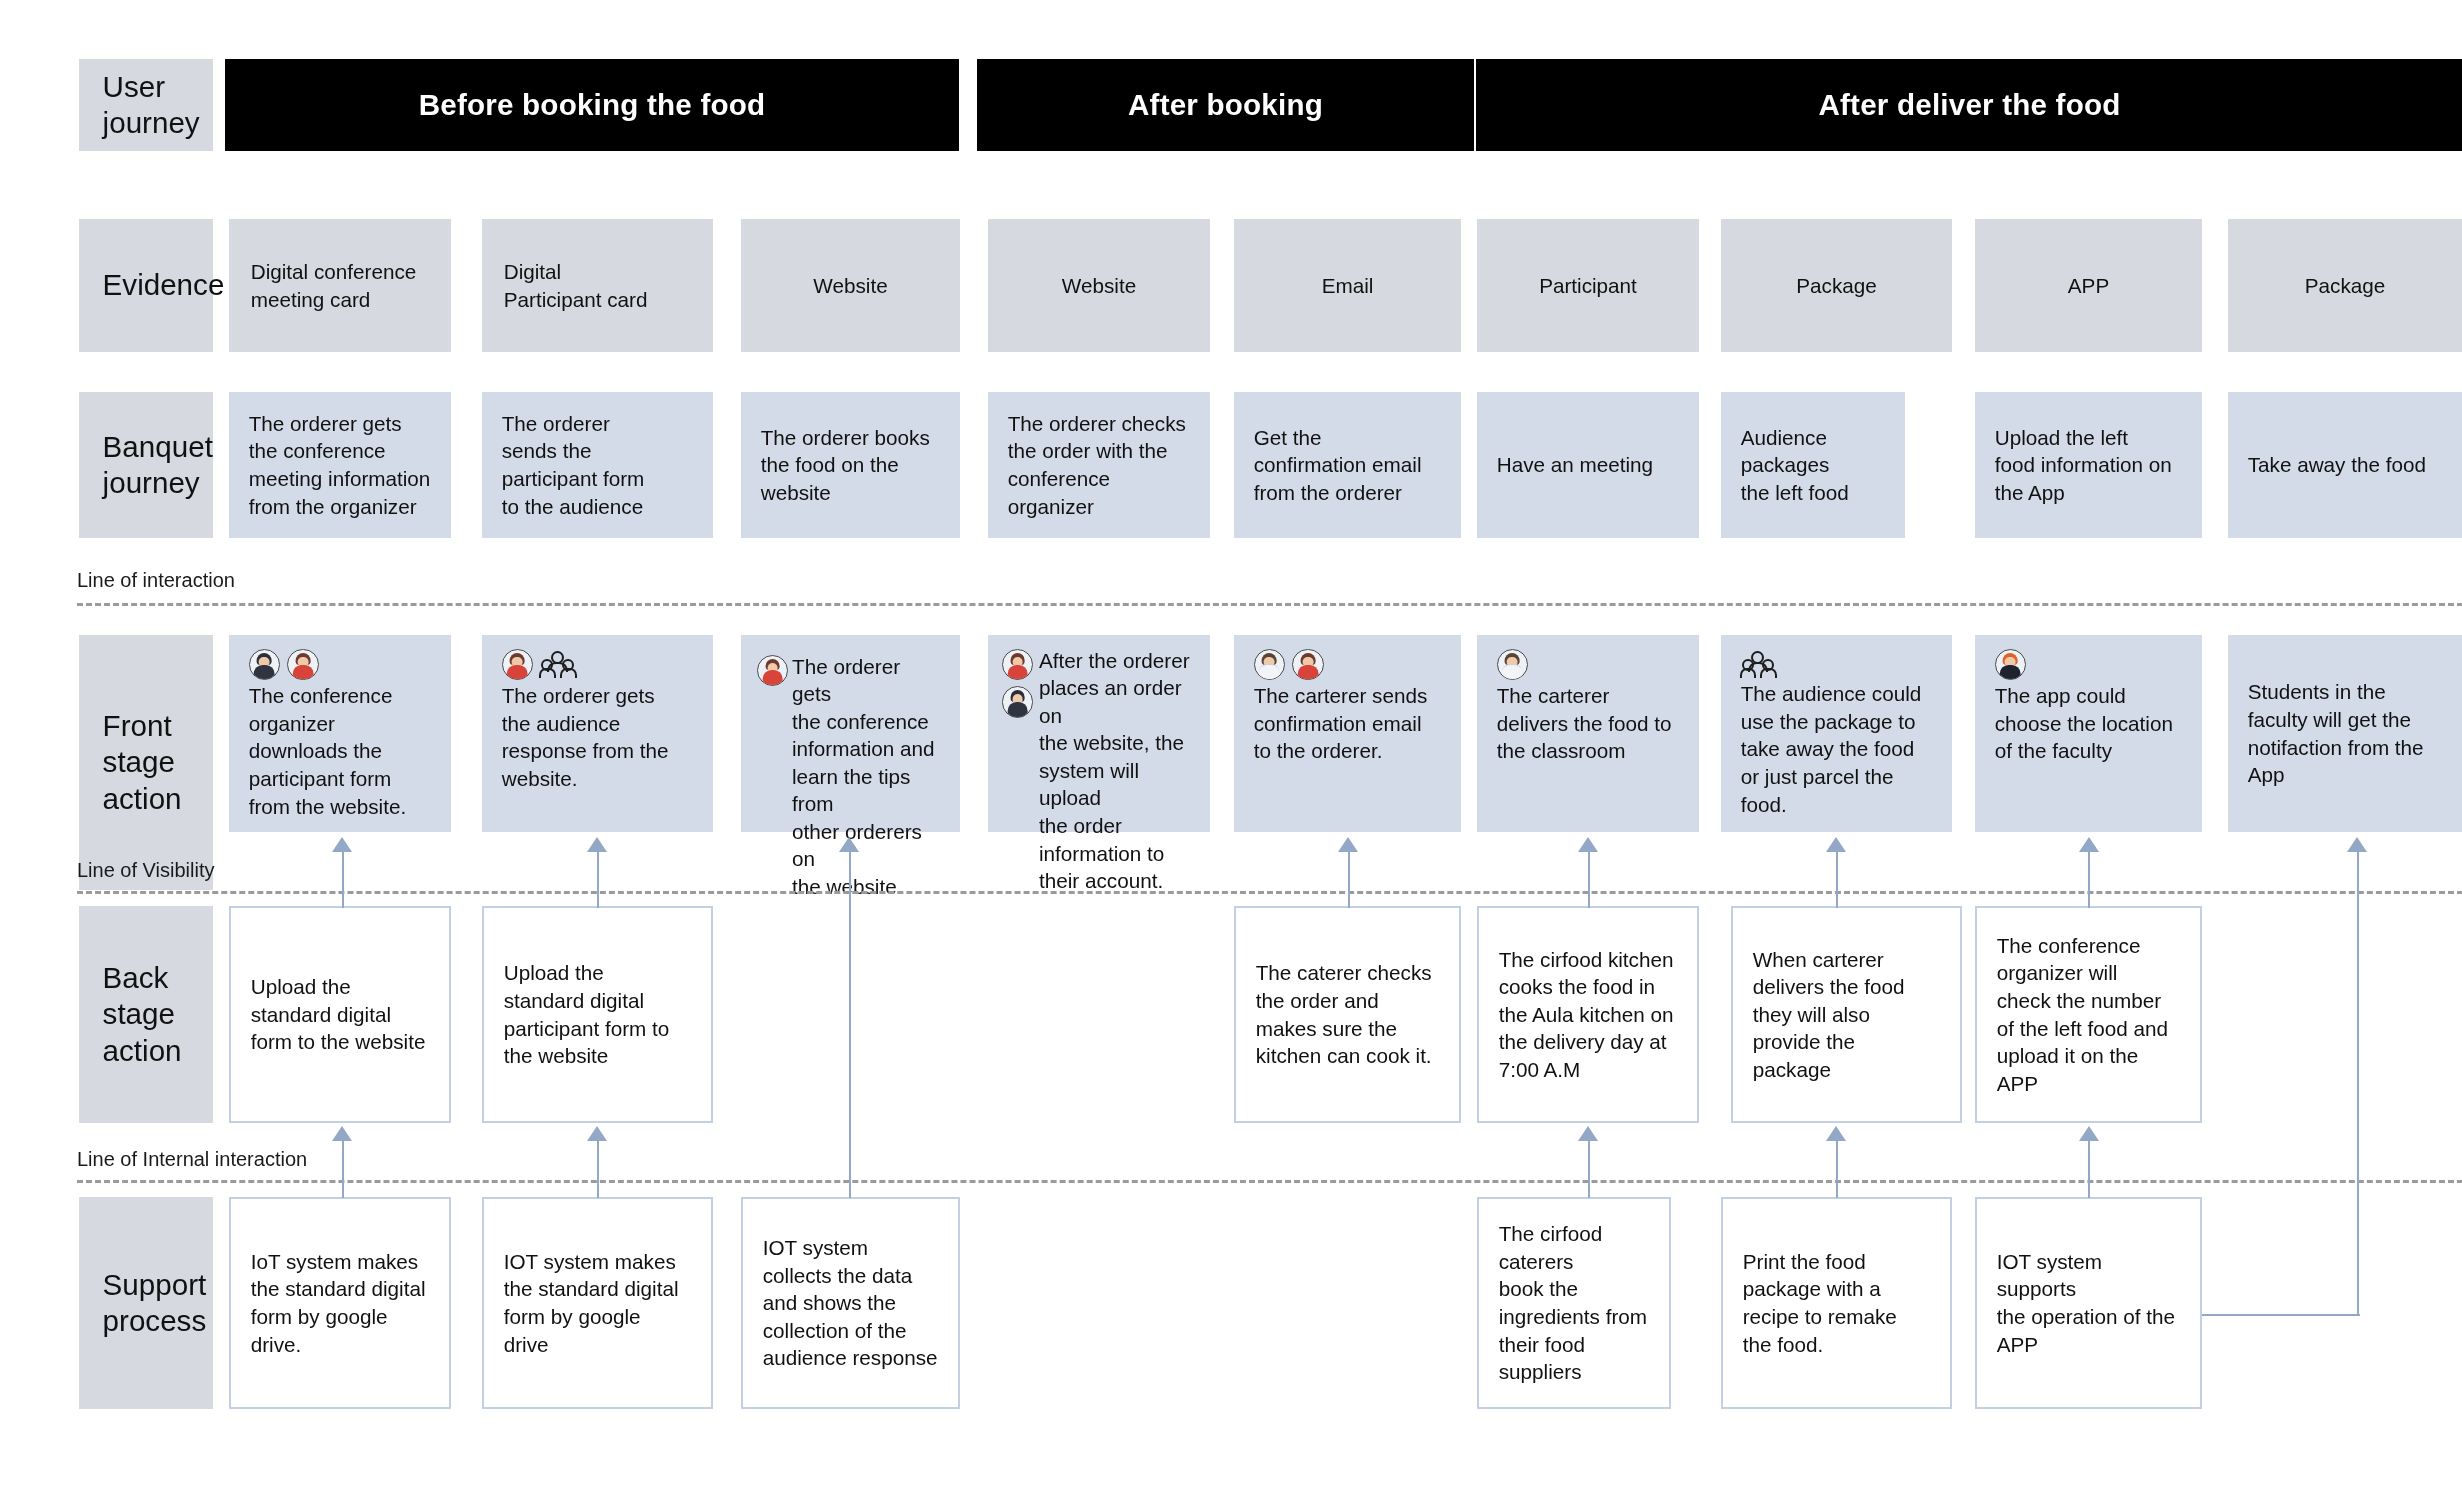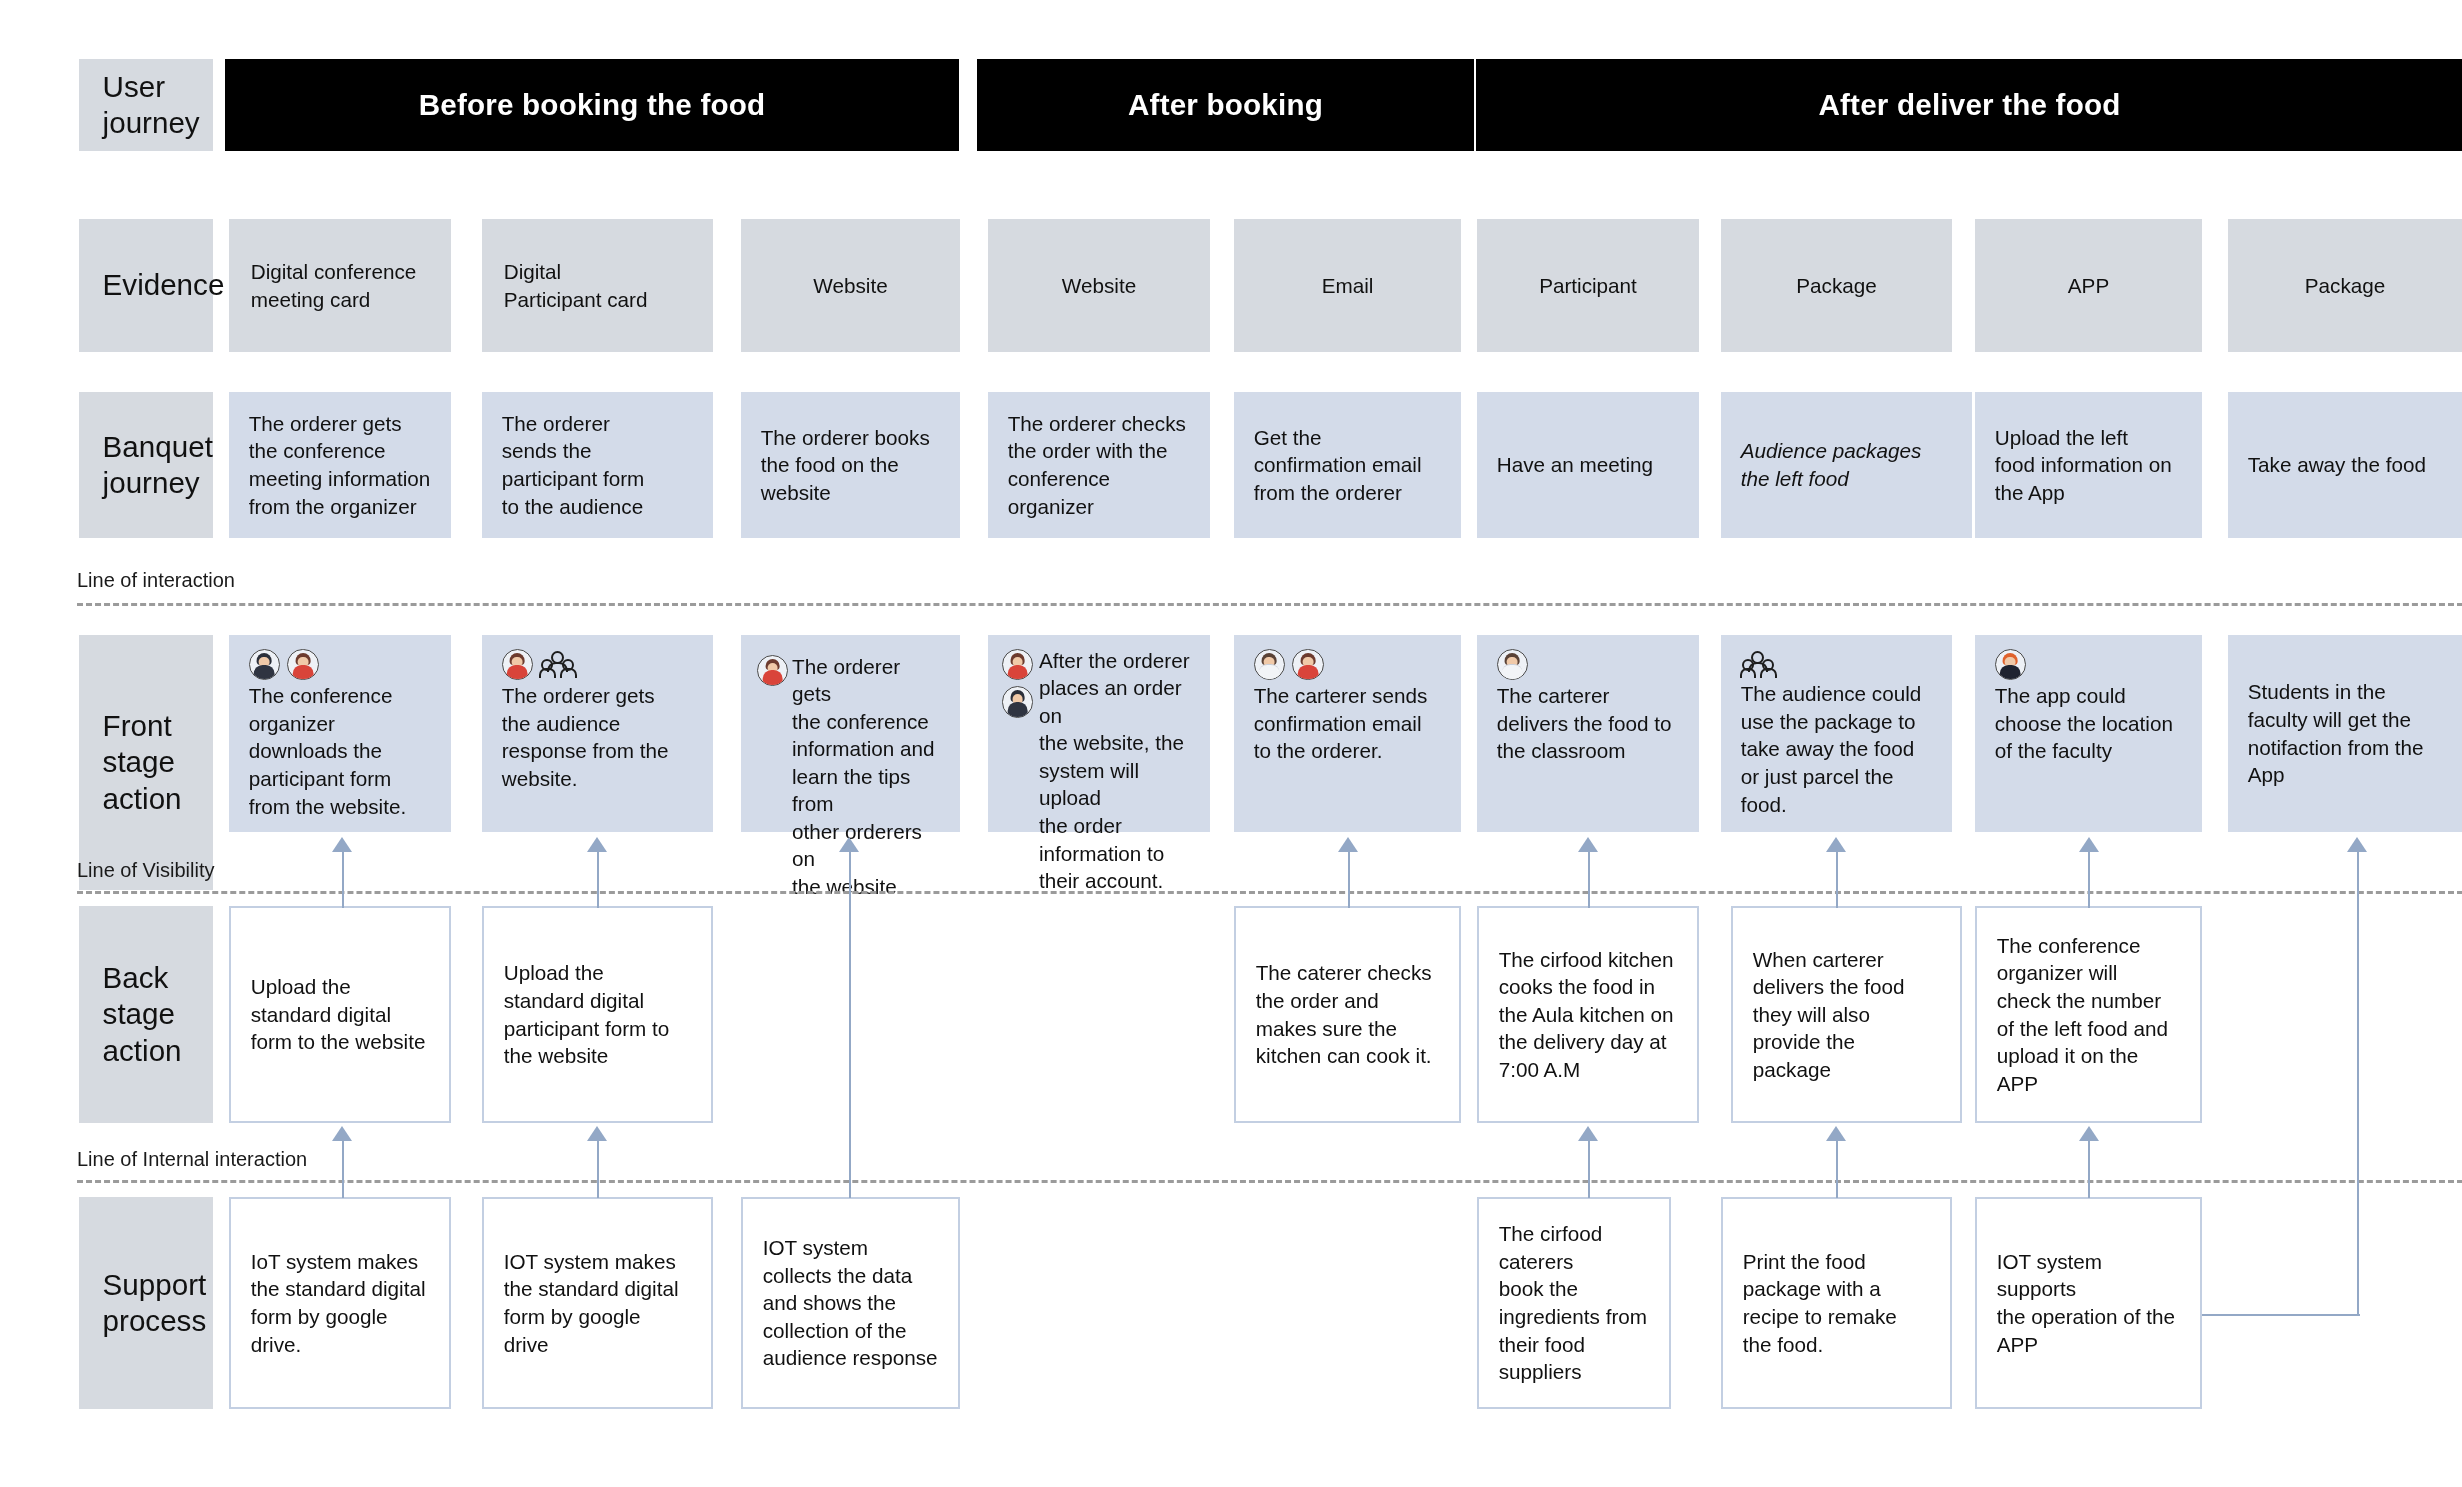--- a/index.html
+++ b/index.html
@@ -156,21 +156,21 @@
 organizer</span>
   </div>
   <div class="abs cell-blue" style="left:1234px;top:392px;width:227px;height:146px;">
     <span class="txt">Get the
 confirmation email
 from the orderer</span>
   </div>
   <div class="abs cell-blue" style="left:1477px;top:392px;width:222px;height:146px;">
     <span class="txt">Have an meeting</span>
   </div>
-  <div class="abs cell-blue" style="left:1721px;top:392px;width:251px;height:146px;font-style:italic;">
+  <div class="abs cell-blue" style="left:1721px;top:392px;width:184px;height:146px;">
     <span class="txt">Audience packages
 the left food</span>
   </div>
   <div class="abs cell-blue" style="left:1975px;top:392px;width:227px;height:146px;">
     <span class="txt">Upload the left
 food information on
 the App</span>
   </div>
   <div class="abs cell-blue" style="left:2228px;top:392px;width:234px;height:146px;">
     <span class="txt">Take away the food</span>

